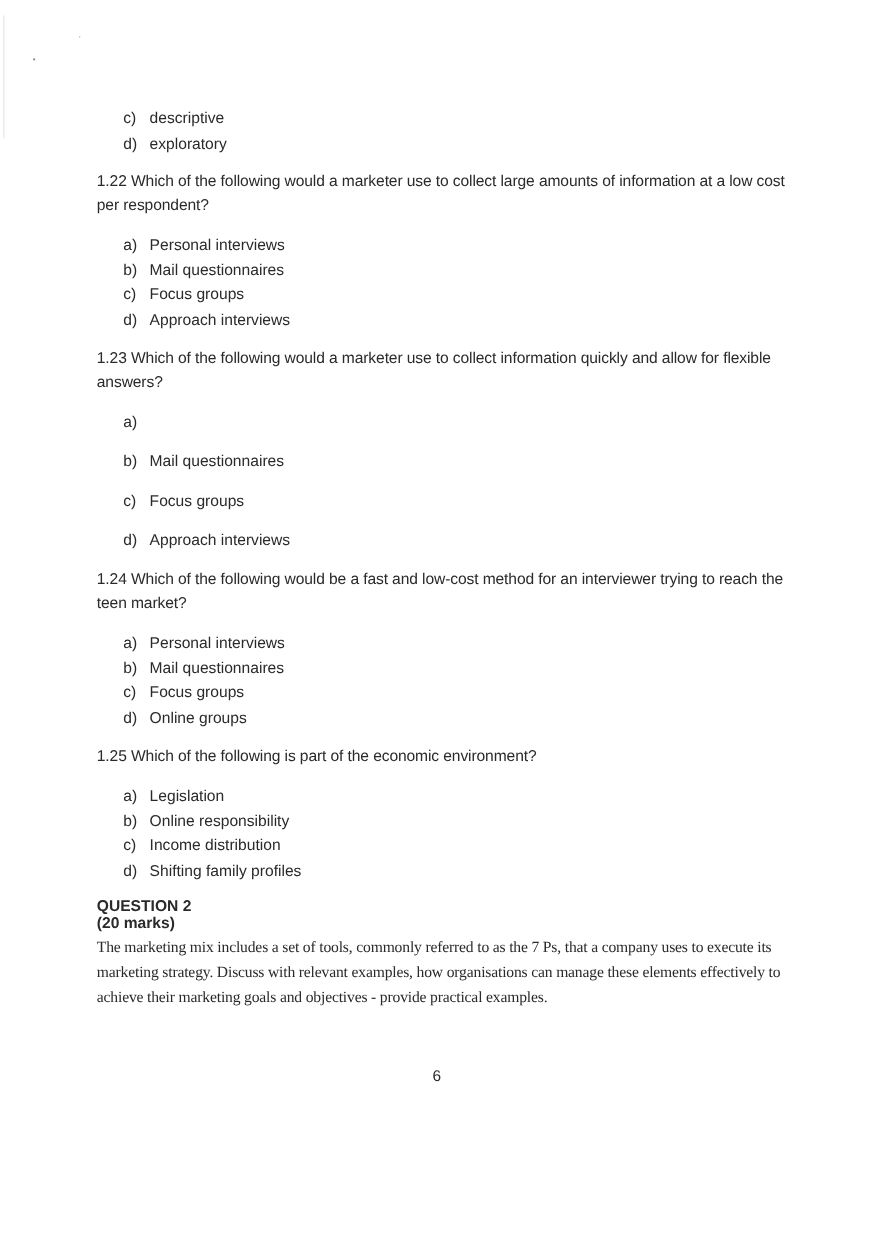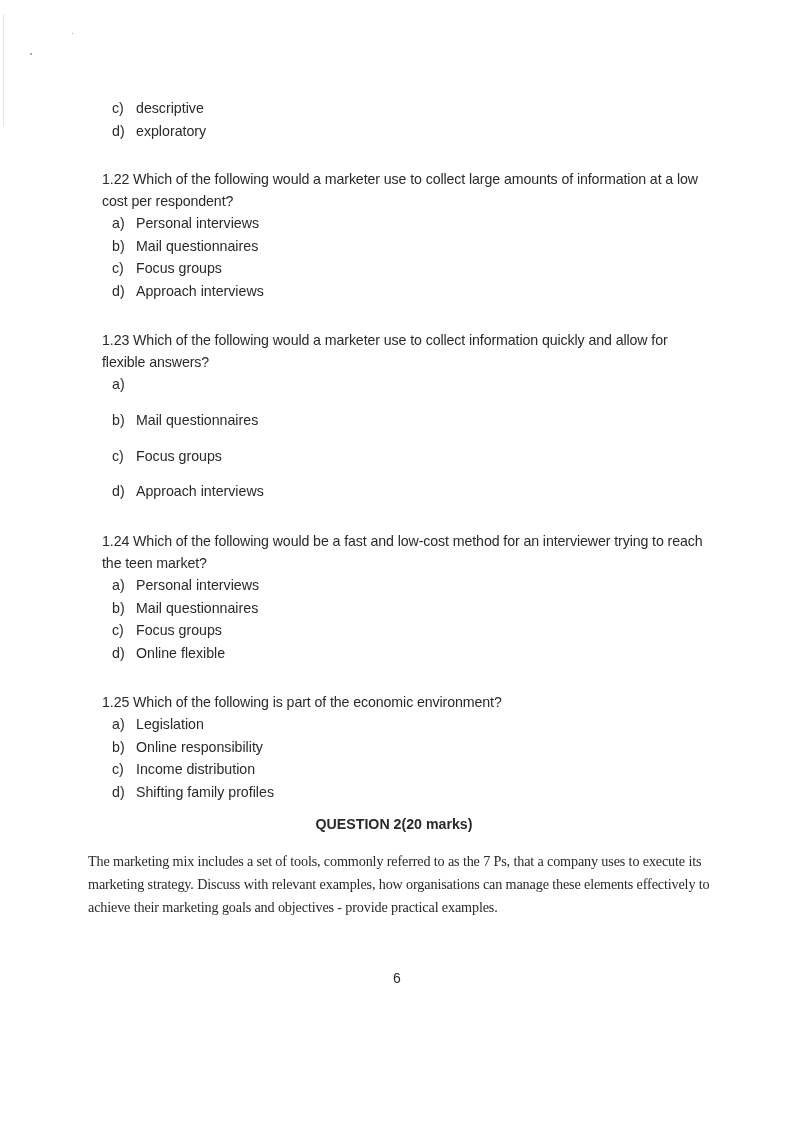--- a/index.html
+++ b/index.html
@@ -31,21 +31,21 @@
       border-radius: 1px;
       background: #8a8a8a;
     }
     .block {
       position: absolute;
       left: 88px;
       width: 630px;
     }
     .qtext {
       line-height: 22px;
-      margin: 14px;
+      margin: 0;
       letter-spacing: -0.1px;
     }
     .opts {
       position: absolute;
       left: 112px;
       margin: 0;
       padding: 0;
       list-style: none;
     }
     .opt {
@@ -61,23 +61,24 @@
     .opts.spaced .opt {
       height: 35.8px;
       line-height: 22px;
     }
     .q2-heading {
       position: absolute;
       left: 88px;
       width: 612px;
       top: 816px;
       display: flex;
-      justify-content: center;
+      justify-content: space-between;
       font-weight: bold;
       font-size: 14.2px;
+      flex-direction: column;
     }
     .para {
       position: absolute;
       left: 88px;
       width: 625px;
       top: 850px;
       line-height: 23.2px;
       margin: 0;
       letter-spacing: -0.15px;
       font-family: Liberation Serif, serif;
@@ -163,21 +164,21 @@
   <li class="opt">
     <span class="lbl">b)</span>
     <span>Mail questionnaires</span>
   </li>
   <li class="opt">
     <span class="lbl">c)</span>
     <span>Focus groups</span>
   </li>
   <li class="opt">
     <span class="lbl">d)</span>
-    <span>Online flexible</span>
+    <span>Online groups</span>
   </li>
 </ul>
 
 <div class="block" style="top:677px;">
   <p class="qtext">1.25 Which of the following is part of the economic environment?</p>
 </div>
 <ul class="opts" style="top:713px;">
   <li class="opt">
     <span class="lbl">a)</span>
     <span>Legislation</span>

